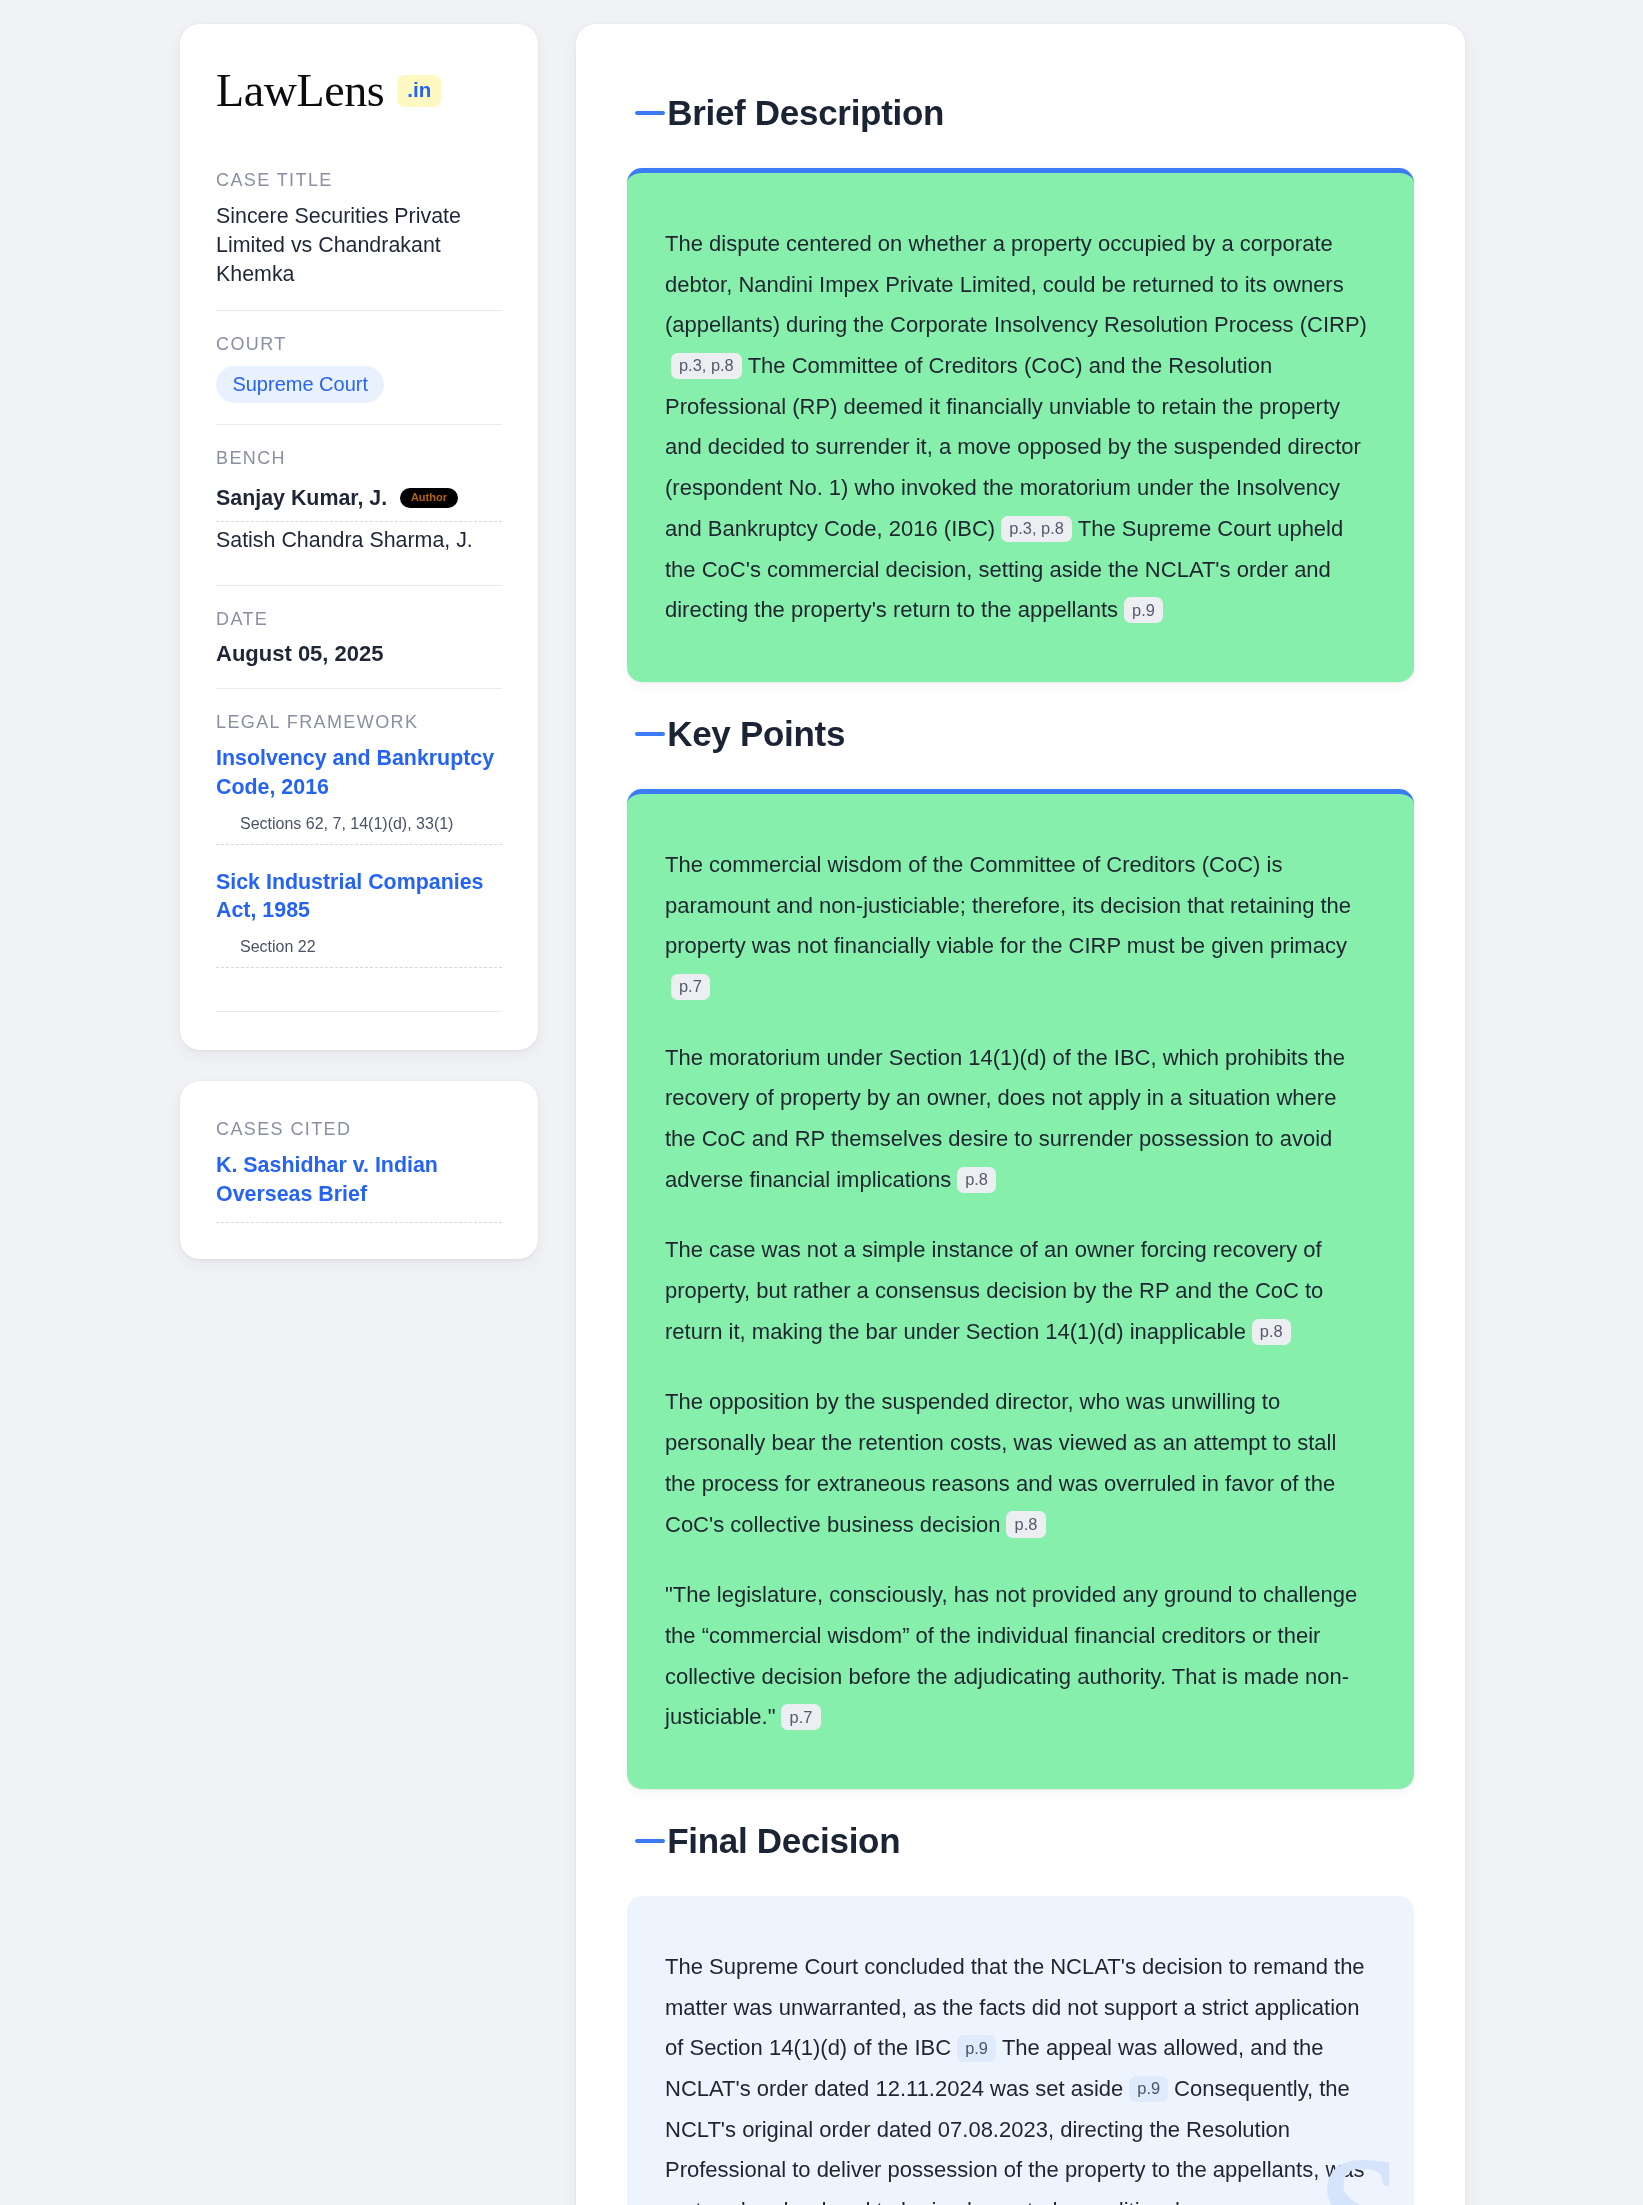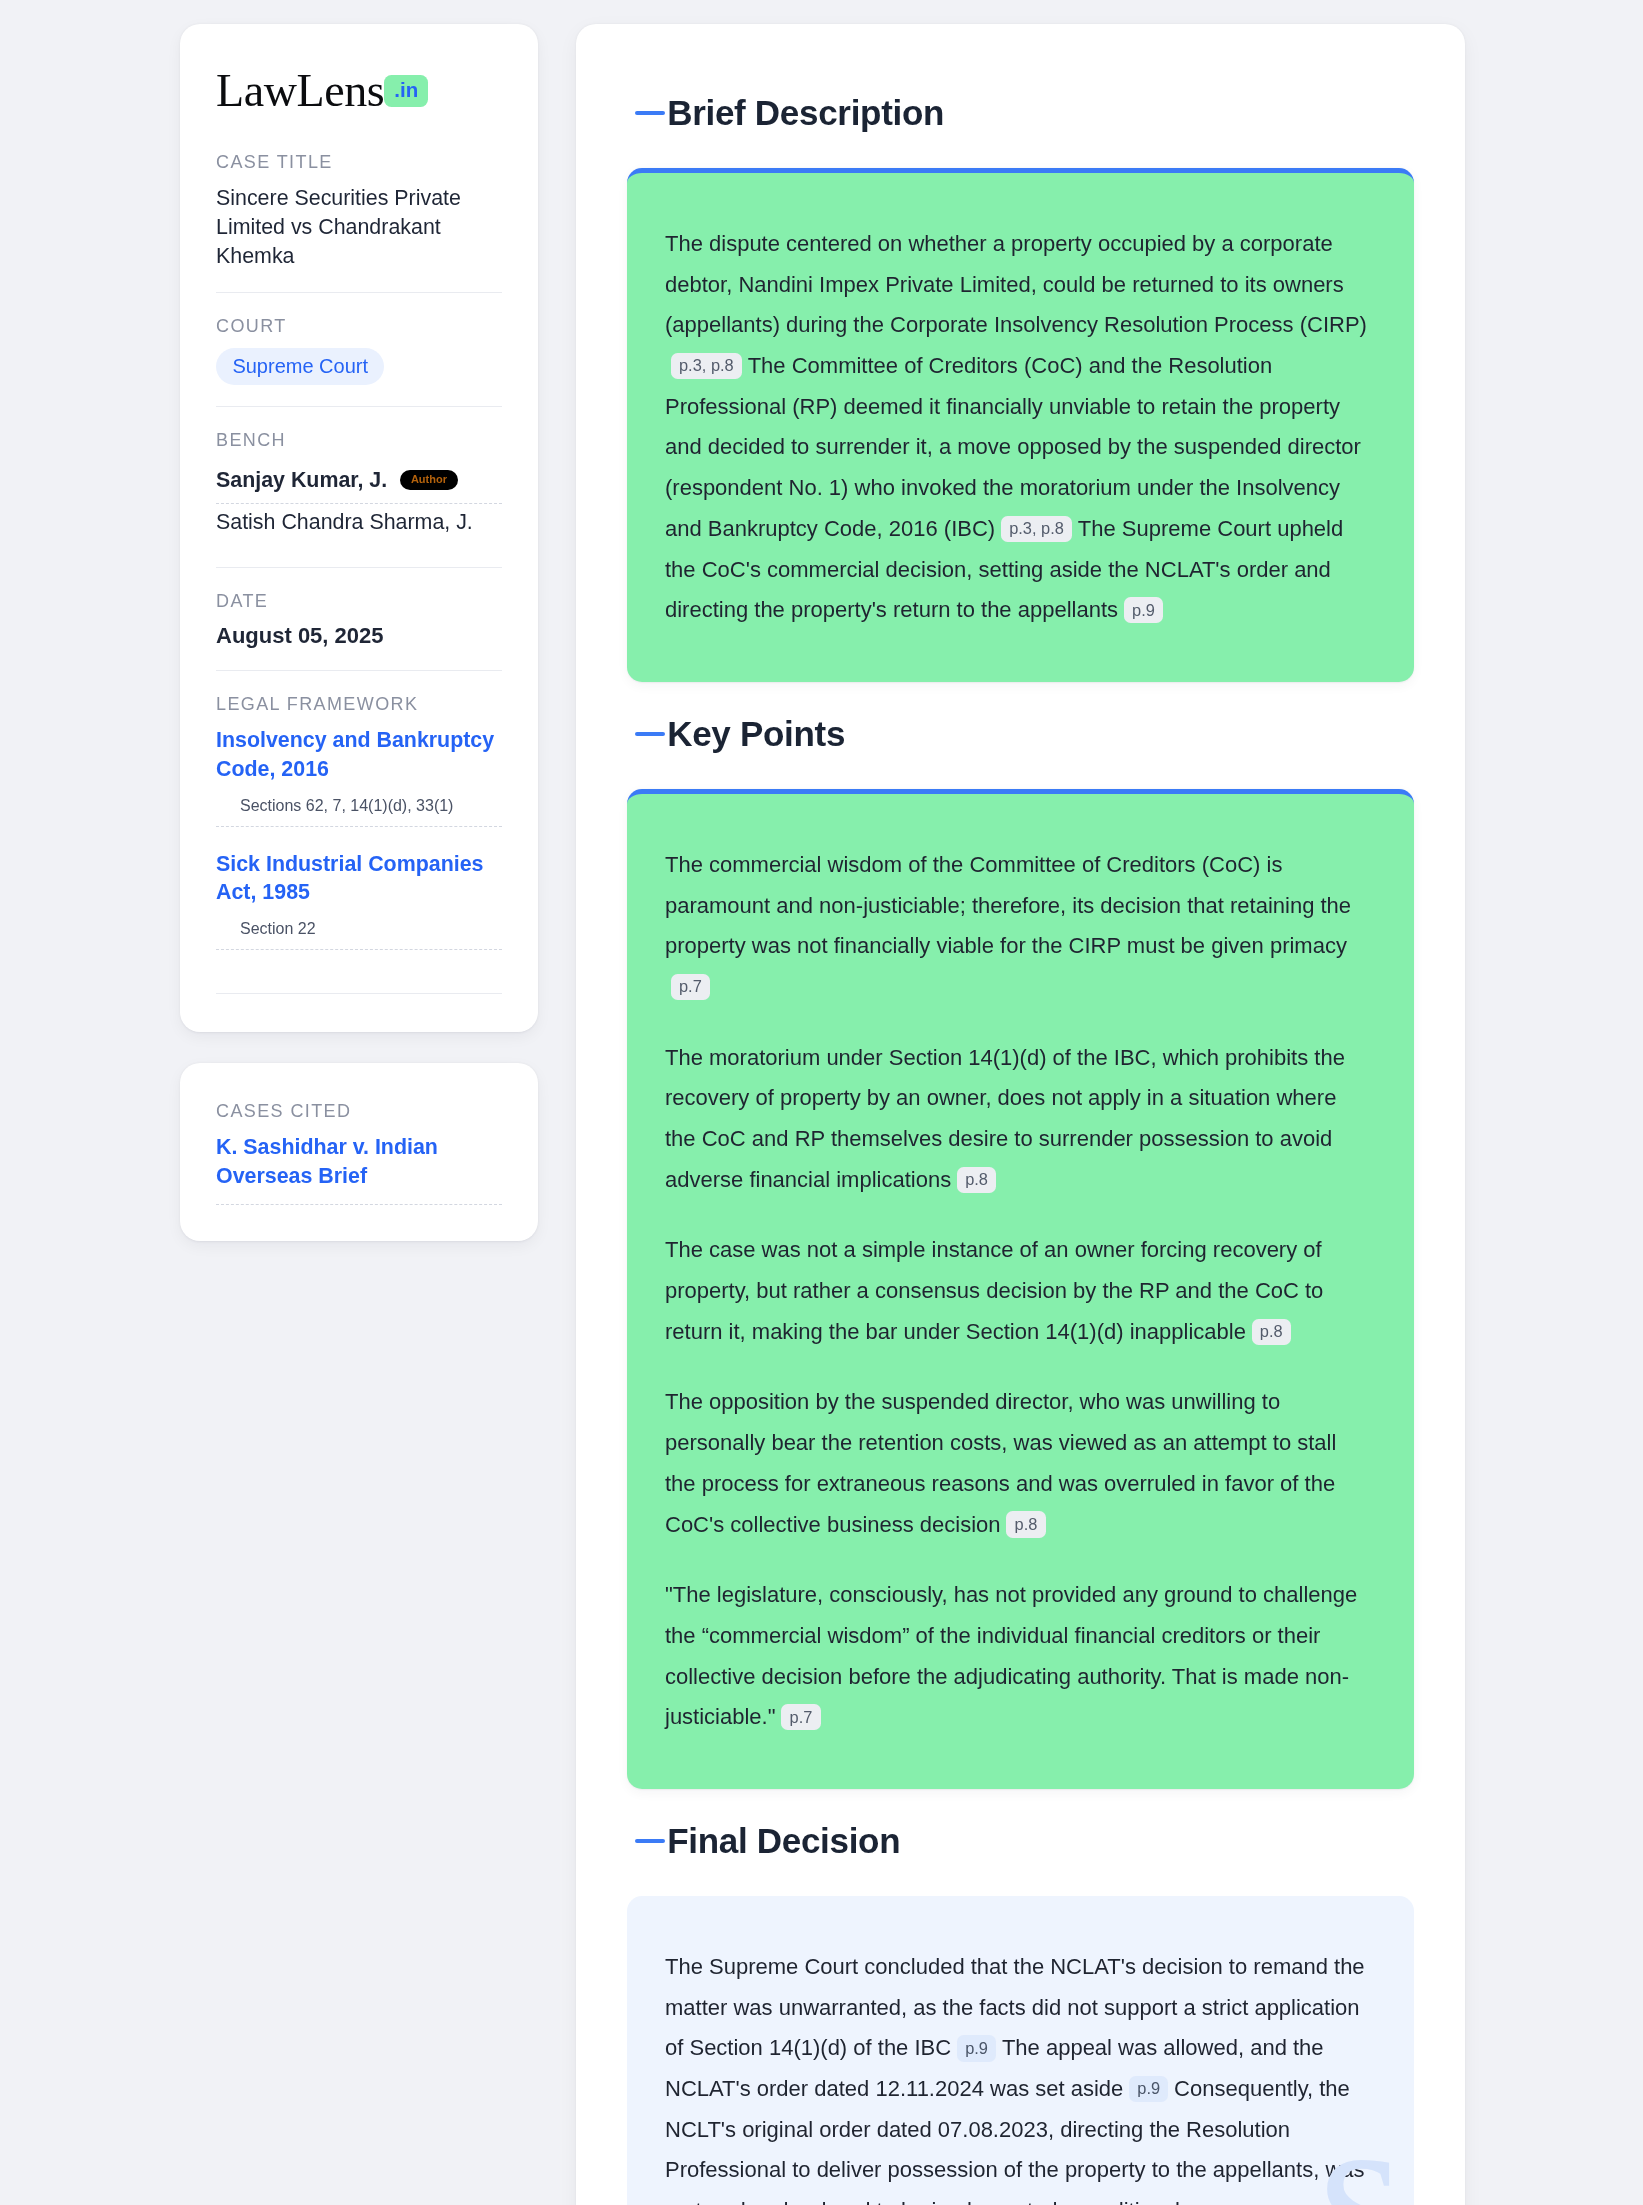--- a/index.html
+++ b/index.html
@@ -35,31 +35,32 @@
     background: #ffffff;
     border-radius: 20px;
     box-shadow: 0 0.8px 2.5px rgba(16,24,40,0.06), 0 5px 15px rgba(16,24,40,0.05);
   }
 
   .brand-panel { padding: 44px 36px 38px 36px; }
 
   .brand {
     display: flex;
     align-items: center;
-    margin-bottom: 38px;
+    gap: 13px;
+    margin-bottom: 56px;
   }
   .brand-word {
     font-family: "Liberation Serif", serif;
     font-size: 46px;
     line-height: 1;
     color: #0b0c0f;
     letter-spacing: -0.4px;
   }
   .brand-tld {
-    background: #86efac;
+    background: #fef9c3;
     color: #2563f5;
     font-size: 20.5px;
     font-weight: bold;
     border-radius: 7.4px;
     padding: 5.8px 10px 6.6px 10px;
     line-height: 1;
   }
 
   .meta-block { padding-bottom: 21.4px; }
   .meta-block + .meta-block {

